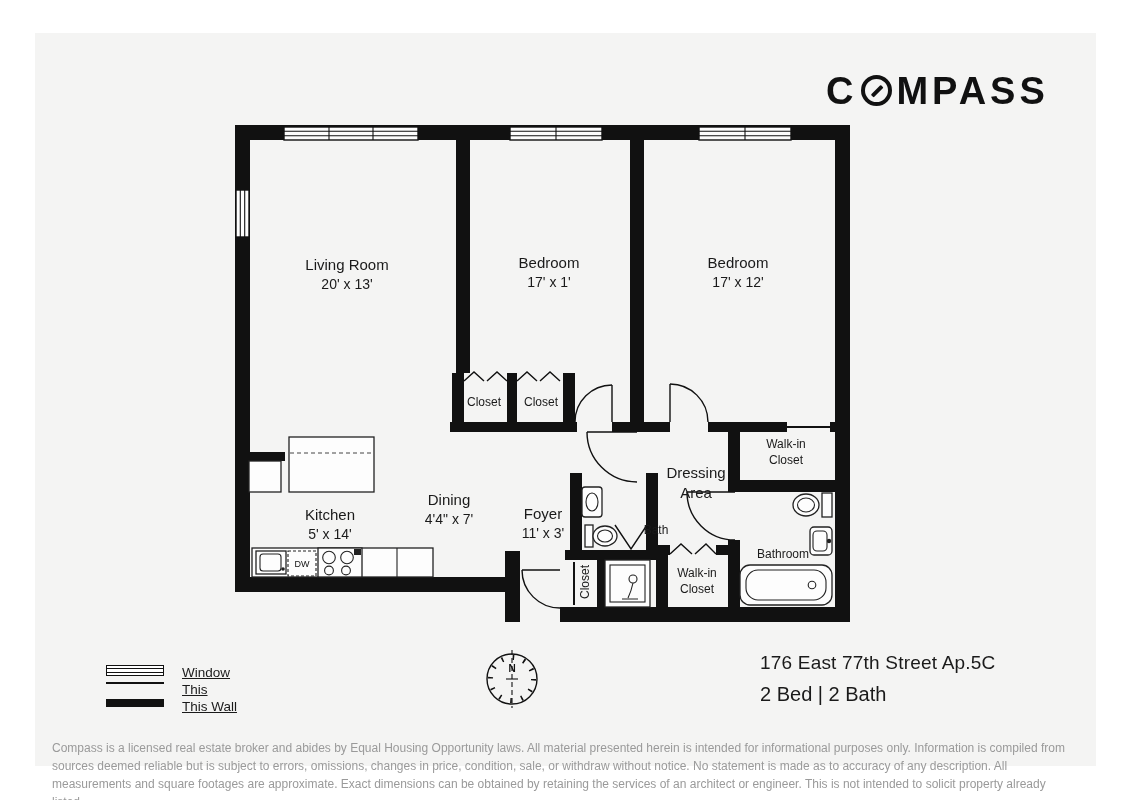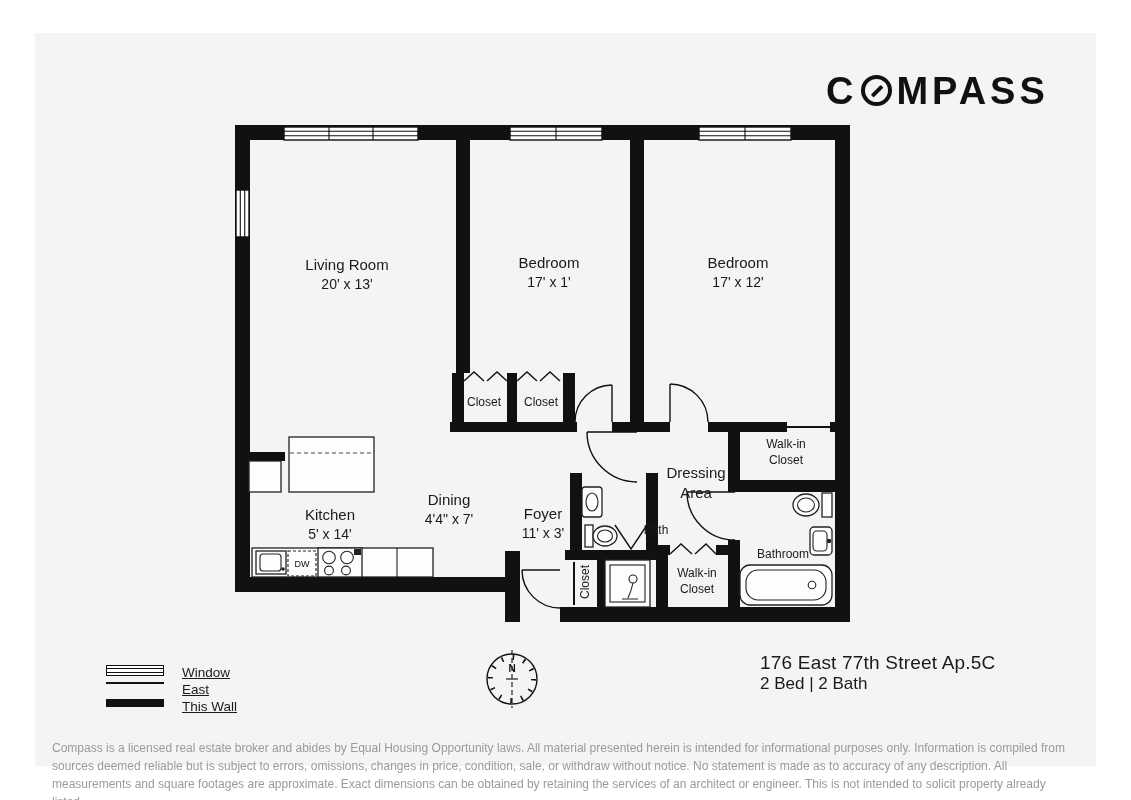--- a/index.html
+++ b/index.html
@@ -41,21 +41,21 @@
   .leg-sw{width:58px;margin-right:18px;flex:none;}
   .sw-window{box-sizing:border-box;height:11px;border:1.3px solid #111;background:#fff;
              display:flex;flex-direction:column;justify-content:space-evenly;}
   .sw-window i{display:block;height:1px;background:#111;}
   .sw-door{height:1.5px;background:#111;}
   .sw-wall{height:8px;background:#111;}
   .leg-row span{font-size:13.5px;}
   
   .addr{position:absolute;left:760px;top:652px;width:300px;text-align:left;}
   .addr .line1{font-size:19px;font-weight:500;letter-spacing:.2px;}
-  .addr .line2{font-size:17px;}
+  .addr .line2{font-size:20px;margin-top:9px;}
   .disclaimer{position:absolute;left:52px;top:739px;width:1027px;font-size:12px;
               line-height:1.5;color:#9a9a9a;}
 </style>
 </head>
 <body>
 
 <div class="page">
   <div class="card"></div>
 
   <div class="logo"><span>C</span><span class="logo-o"><span class="slash"></span></span><span>MPASS</span></div>
@@ -270,21 +270,21 @@
   <div class="legend">
     <div class="leg-row">
       <div class="leg-sw sw-window">
           <i></i>
           <i></i>
         </div>
       <span>Window</span>
     </div>
     <div class="leg-row">
       <div class="leg-sw sw-door"></div>
-      <span>East</span>
+      <span>This</span>
     </div>
     <div class="leg-row">
       <div class="leg-sw sw-wall"></div>
       <span>This Wall</span>
     </div>
   </div>
 
   <div class="addr">
     <div class="line1">176 East 77th Street Ap.5C</div>
     <div class="line2">2 Bed | 2 Bath</div>

